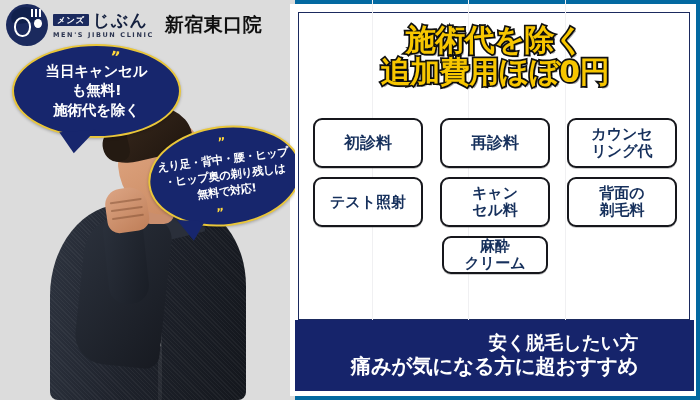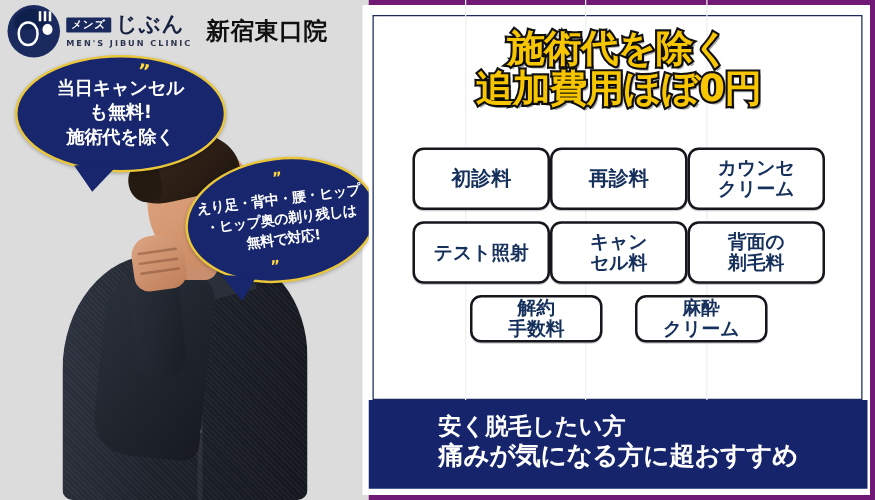--- a/index.html
+++ b/index.html
@@ -2,21 +2,21 @@
 <html><head>
 <meta charset="utf-8">
 <style>
   html,body{margin:0;padding:0;}
   body{
     width:700px;height:400px;overflow:hidden;
     background:#d9d9d9;
     font-family:"DejaVu Sans","Liberation Sans",sans-serif;
     -webkit-font-smoothing:antialiased;
   }
-  #stage{position:relative;width:700px;height:400px;background:#701a75;overflow:hidden;}
+  #stage{position:relative;width:700px;height:400px;background:#0369a1;overflow:hidden;}
 
   
   #left-panel{position:absolute;left:0;top:0;width:295px;height:400px;background:#dcdcdc;overflow:hidden;}
 
   
   #logo-lockup{position:absolute;left:6px;top:4px;display:flex;align-items:center;gap:5px;z-index:30;}
   #logo-mark{position:relative;width:42px;height:42px;border-radius:50%;background:#1b2a5e;flex:0 0 auto;overflow:hidden;}
   #logo-mark .hair{position:absolute;left:5px;top:3px;width:27px;height:16px;background:#10204d;
      border-radius:60% 70% 30% 40%/80% 90% 30% 30%;transform:rotate(-8deg);}
   #logo-mark .face{position:absolute;left:8px;top:13px;width:17px;height:20px;border-radius:48%;
@@ -106,39 +106,39 @@
      font-size:30px;font-weight:bold;line-height:1.08;letter-spacing:-0.5px;
      color:#f7c600;
      -webkit-text-stroke:3.4px #111111;
      paint-order:stroke fill;
      text-shadow:2px 2px 0 rgba(0,0,0,.35);
   }
   #headline .hl span{position:relative;}
 
   
   #fee-grid{position:absolute;left:300px;top:118px;width:390px;z-index:12;}
-  .fee-row{display:flex;justify-content:center;margin-bottom:9px;}
+  .fee-row{display:flex;justify-content:center;gap:17px;margin-bottom:9px;}
   .fee-box{
      border:2.6px solid #16171c;border-radius:9px;background:#ffffff;
      color:#16305c;font-weight:bold;text-align:center;
      display:flex;align-items:center;justify-content:center;
      box-shadow:0 1px 0 rgba(0,0,0,.2);
   }
   .fee-box .t{font-size:16px;line-height:1.12;letter-spacing:0px;white-space:pre-line;}
   .fee-box.w1{width:106px;height:46px;}
   .fee-box.w2{width:106px;height:46px;}
   .fee-box.w3{width:106px;height:46px;}
   .fee-box.small .t{font-size:15px;}
   .fee-row.r3{gap:26px;}
   .fee-row.r3 .fee-box{width:102px;}
 
   
   #banner{position:absolute;left:295px;top:320px;width:399px;height:71px;background:#16246b;
      display:flex;align-items:center;justify-content:center;z-index:14;}
-  #banner .b{color:#ffffff;font-weight:bold;text-align:left;line-height:1.25;font-family:Liberation Mono, monospace;}
+  #banner .b{color:#ffffff;font-weight:bold;text-align:right;line-height:1.25;}
   #banner .b1{font-size:18.5px;}
   #banner .b2{font-size:20.5px;letter-spacing:-0.3px;}
 
   .vline{position:absolute;top:0;width:1px;height:320px;background:#f0f0f2;z-index:1;}
 </style>
 </head>
 <body>
 
 <div id="stage">
 
@@ -226,41 +226,37 @@
   <div id="fee-grid">
     <div class="fee-row r1">
       <div class="fee-box w1">
           <span class="t">初診料</span>
         </div>
       <div class="fee-box w2">
           <span class="t">再診料</span>
         </div>
       <div class="fee-box w3 small">
           <span class="t">カウンセ
-クリーム</span>
+リング代</span>
         </div>
     </div>
     <div class="fee-row r2">
       <div class="fee-box w1 small">
           <span class="t">テスト照射</span>
         </div>
       <div class="fee-box w2 small">
           <span class="t">キャン
 セル料</span>
         </div>
       <div class="fee-box w3 small">
           <span class="t">背面の
 剃毛料</span>
         </div>
     </div>
     <div class="fee-row r3">
-      <div class="fee-box small">
-          <span class="t">解約
-手数料</span>
-        </div>
       <div class="fee-box small">
           <span class="t">麻酔
 クリーム</span>
         </div>
     </div>
   </div>
 
   <div id="banner">
     <div class="b">
       <div class="b1">安く脱毛したい方</div>

